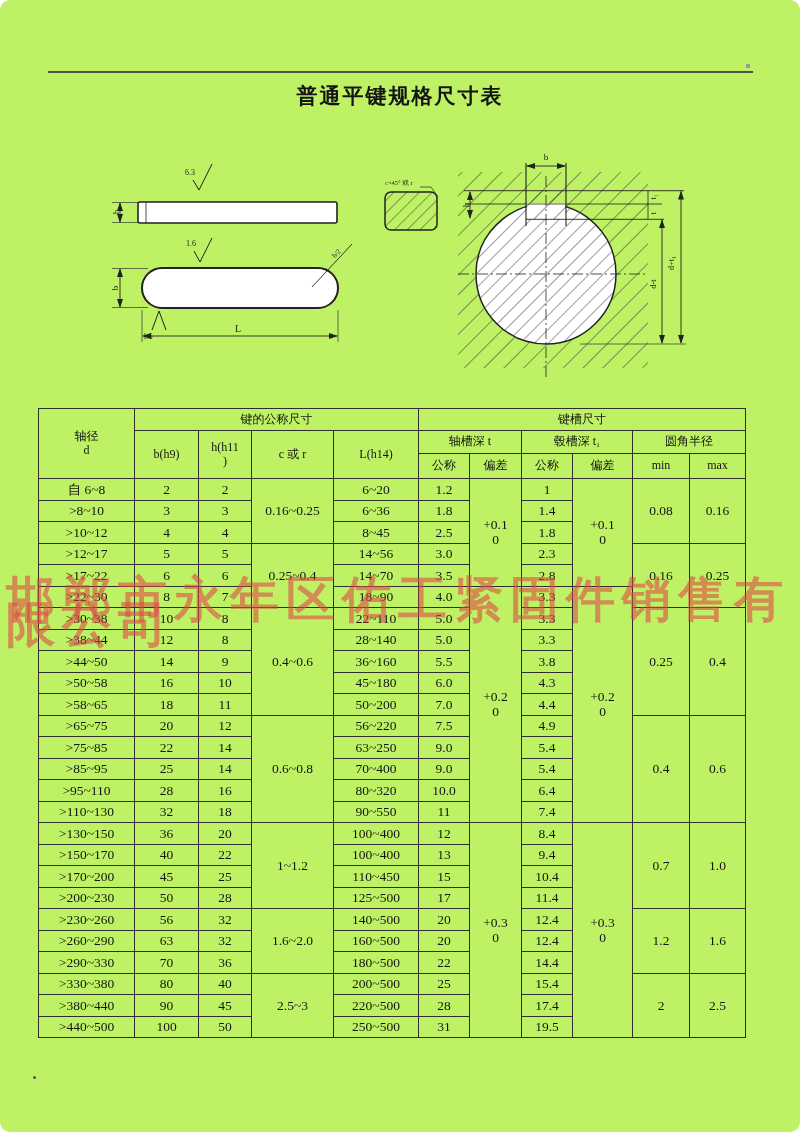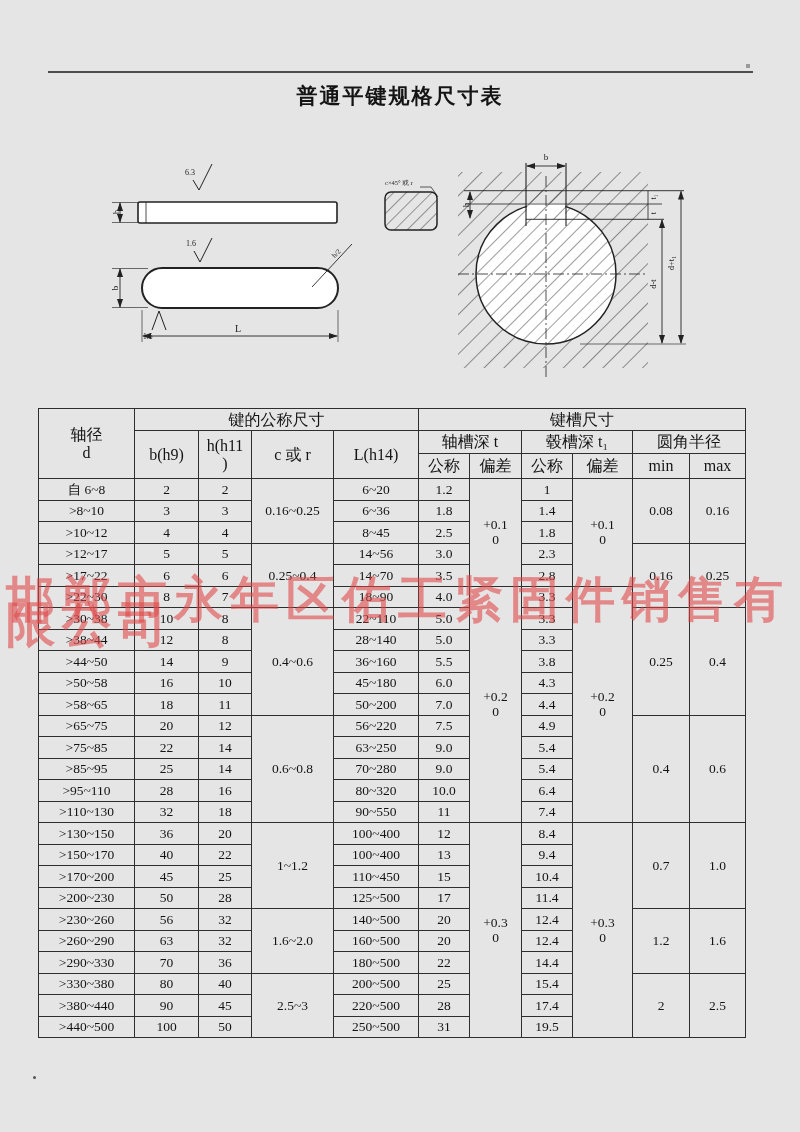--- a/index.html
+++ b/index.html
@@ -1,30 +1,30 @@
 <!DOCTYPE html>
 <html><head>
 <meta charset="utf-8">
 <style>
   html,body{margin:0;padding:0;background:#fff;}
-  .page{position:relative;width:800px;height:1132px;background:#e5e5e5;overflow:hidden;
-        font-family:"Liberation Serif","DejaVu Serif",serif;color:#141414;}
+  .page{position:relative;width:800px;height:1132px;background:#bef264;overflow:hidden;
+        font-family:"Liberation Serif","DejaVu Serif",serif;color:#141414;border-radius:10px;}
   .top-rule{position:absolute;left:48px;top:71px;width:705px;height:2px;background:#4d4d4d;}
   .dot-tr{position:absolute;left:746px;top:64px;width:4px;height:4px;background:#9a9a9a;}
   .dot-bl{position:absolute;left:33px;top:1076px;width:3px;height:3px;background:#555;border-radius:50%;}
   .doc-title{position:absolute;left:0;top:82px;width:100%;text-align:center;
              font-size:21px;font-weight:bold;letter-spacing:2px;}
   .d-left{position:absolute;left:95px;top:155px;}
   .d-right{position:absolute;left:450px;top:143px;}
   svg text{font-family:"Liberation Serif","DejaVu Serif",serif;fill:#222;}
   table.spec{position:absolute;left:38px;top:408px;width:707px;border-collapse:collapse;table-layout:fixed;}
   .spec th,.spec td{border:1px solid #2e2e2e;text-align:center;vertical-align:middle;
        font-weight:normal;white-space:pre-line;padding:0 1px;font-size:13.5px;line-height:1.12;
        font-family:"Liberation Serif","DejaVu Serif",serif;color:#141414;overflow:hidden;}
-  .spec thead th{font-size:16px;margin-top:28px;}
+  .spec thead th{font-size:12px;margin-top:28px;}
   tr.hr1{height:22px;} tr.hr2{height:23px;} tr.hr3{height:25px;}
   .spec tbody tr{height:21.5px;}
   .wm{position:absolute;left:6px;color:#e04646;opacity:0.58;font-weight:bold;font-size:49px;
       letter-spacing:7px;white-space:nowrap;pointer-events:none;line-height:1;
       font-family:"Liberation Sans","DejaVu Sans",sans-serif;}
   .wm1{top:531px;margin-top:44px;} .wm2{top:600px;text-align:center;}
 </style>
 </head>
 <body>
 
@@ -298,21 +298,21 @@
           <td>22</td>
           <td>14</td>
           <td>63~250</td>
           <td>9.0</td>
           <td>5.4</td>
         </tr>
         <tr>
           <td>&gt;85~95</td>
           <td>25</td>
           <td>14</td>
-          <td>70~280</td>
+          <td>70~400</td>
           <td>9.0</td>
           <td>5.4</td>
         </tr>
         <tr>
           <td>&gt;95~110</td>
           <td>28</td>
           <td>16</td>
           <td>80~320</td>
           <td>10.0</td>
           <td>6.4</td>

